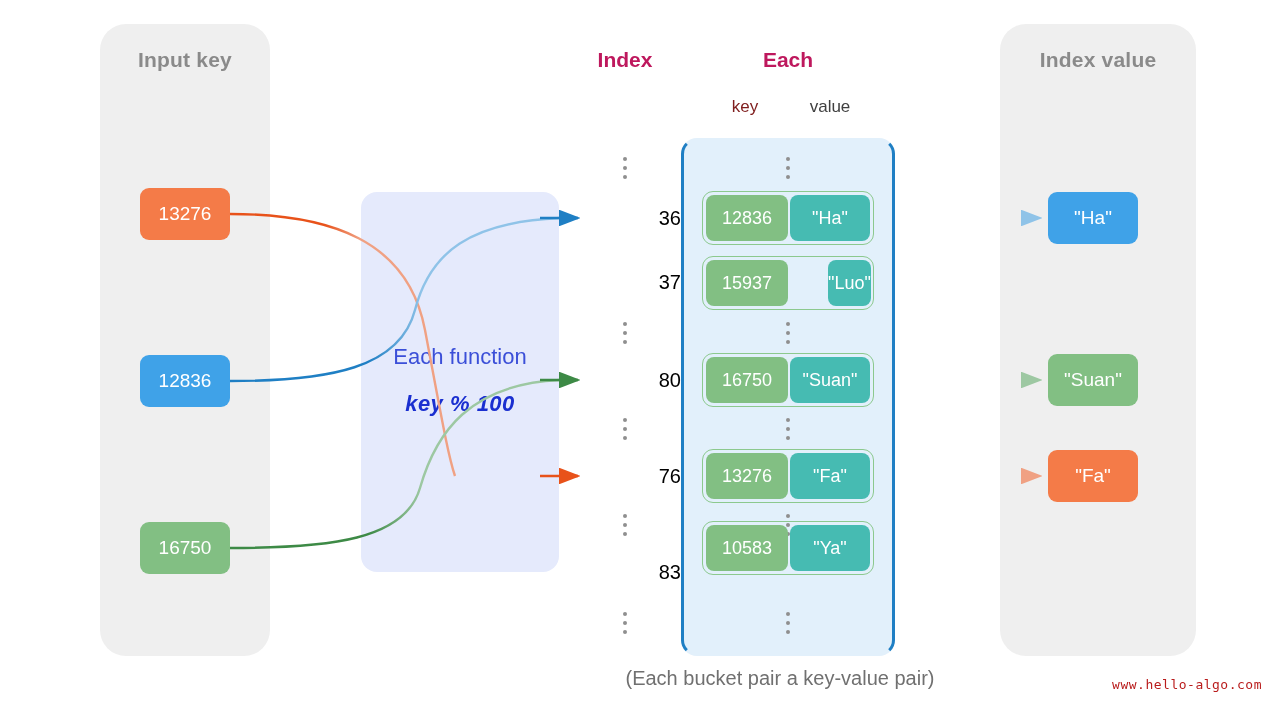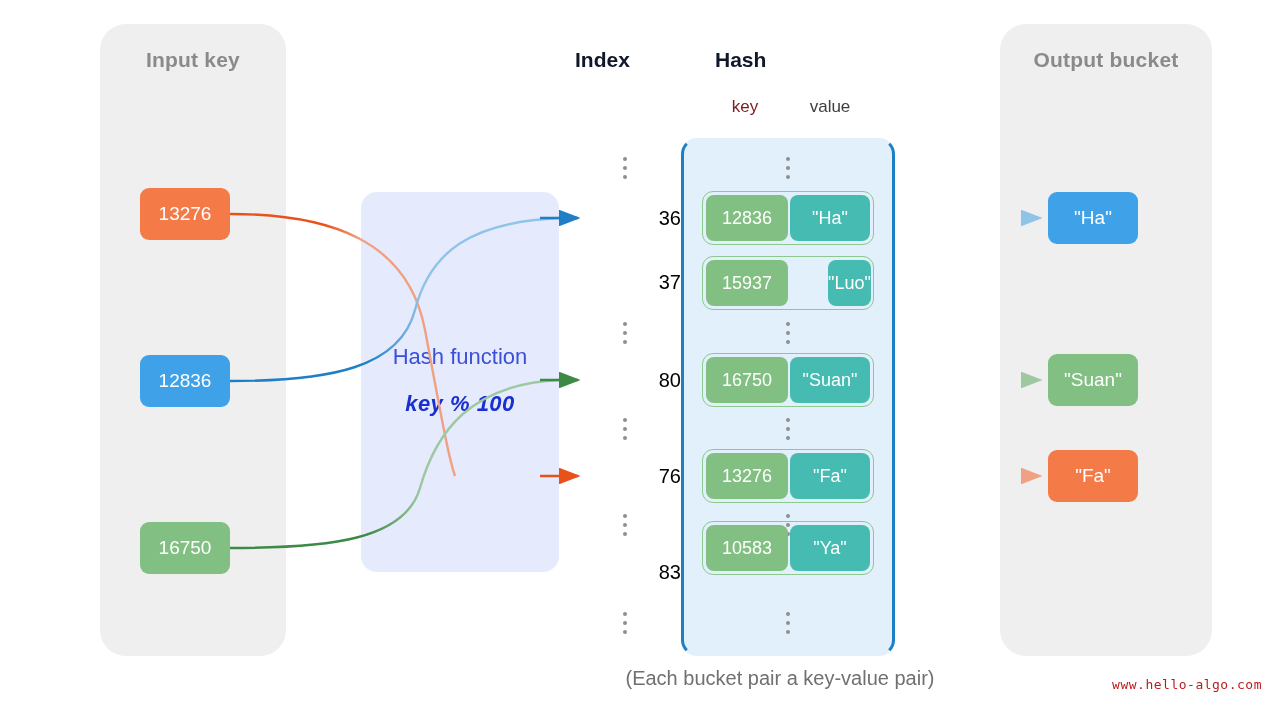--- a/index.html
+++ b/index.html
@@ -10,43 +10,42 @@
     overflow:hidden;
     position:relative;
   }
   #stage{position:absolute;left:0;top:0;width:1280px;height:720px;}
 
   
   .panel{
     position:absolute;
     background:#efefef;
     border-radius:26px;
-    padding-left:16px;
   }
   #panel-input{left:100px;top:24px;width:170px;height:632px;}
   #panel-output{left:1000px;top:24px;width:196px;height:632px;}
 
   .panel-title{
     position:absolute;
     left:0;right:0;
     top:24px;
     text-align:center;
     font-size:21px;
     font-weight:bold;
     color:#8a8a8a;
     letter-spacing:.2px;
   }
 
   
   .col-head{
     position:absolute;
     font-size:21px;
     font-weight:bold;
-    color:#0f172a;
-    text-align:left;
+    color:#be185d;
+    text-align:center;
     white-space:nowrap;
   }
   #head-index{left:575px;top:48px;width:100px;}
   #head-array{left:715px;top:48px;width:146px;}
 
   .kv-head{
     position:absolute;
     font-size:17px;
     text-align:center;
     white-space:nowrap;
@@ -182,31 +181,31 @@
 </head>
 <body>
 
 <div id="stage">
 
   <div class="panel" id="panel-input">
     <div class="panel-title">Input key</div>
   </div>
 
   <div class="panel" id="panel-output">
-    <div class="panel-title">Output bucket</div>
+    <div class="panel-title">Index value</div>
   </div>
 
   <div id="hash-box"></div>
-  <div id="hash-label">Hash function</div>
+  <div id="hash-label">Each function</div>
   <div id="hash-expr">key % 100</div>
 
   <div id="array-box"></div>
 
   <div class="col-head" id="head-index">Index</div>
-  <div class="col-head" id="head-array">Hash</div>
+  <div class="col-head" id="head-array">Each</div>
   <div class="kv-head" id="head-key">key</div>
   <div class="kv-head" id="head-value">value</div>
 
   <div class="pill in-pill orange" style="top:188px;">13276</div>
   <div class="pill in-pill blue" style="top:355px;">12836</div>
   <div class="pill in-pill green" style="top:522px;">16750</div>
 
   <div class="pill out-pill blue" style="top:192px;">"Ha"</div>
   <div class="pill out-pill green" style="top:354px;">"Suan"</div>
   <div class="pill out-pill orange" style="top:450px;">"Fa"</div>

